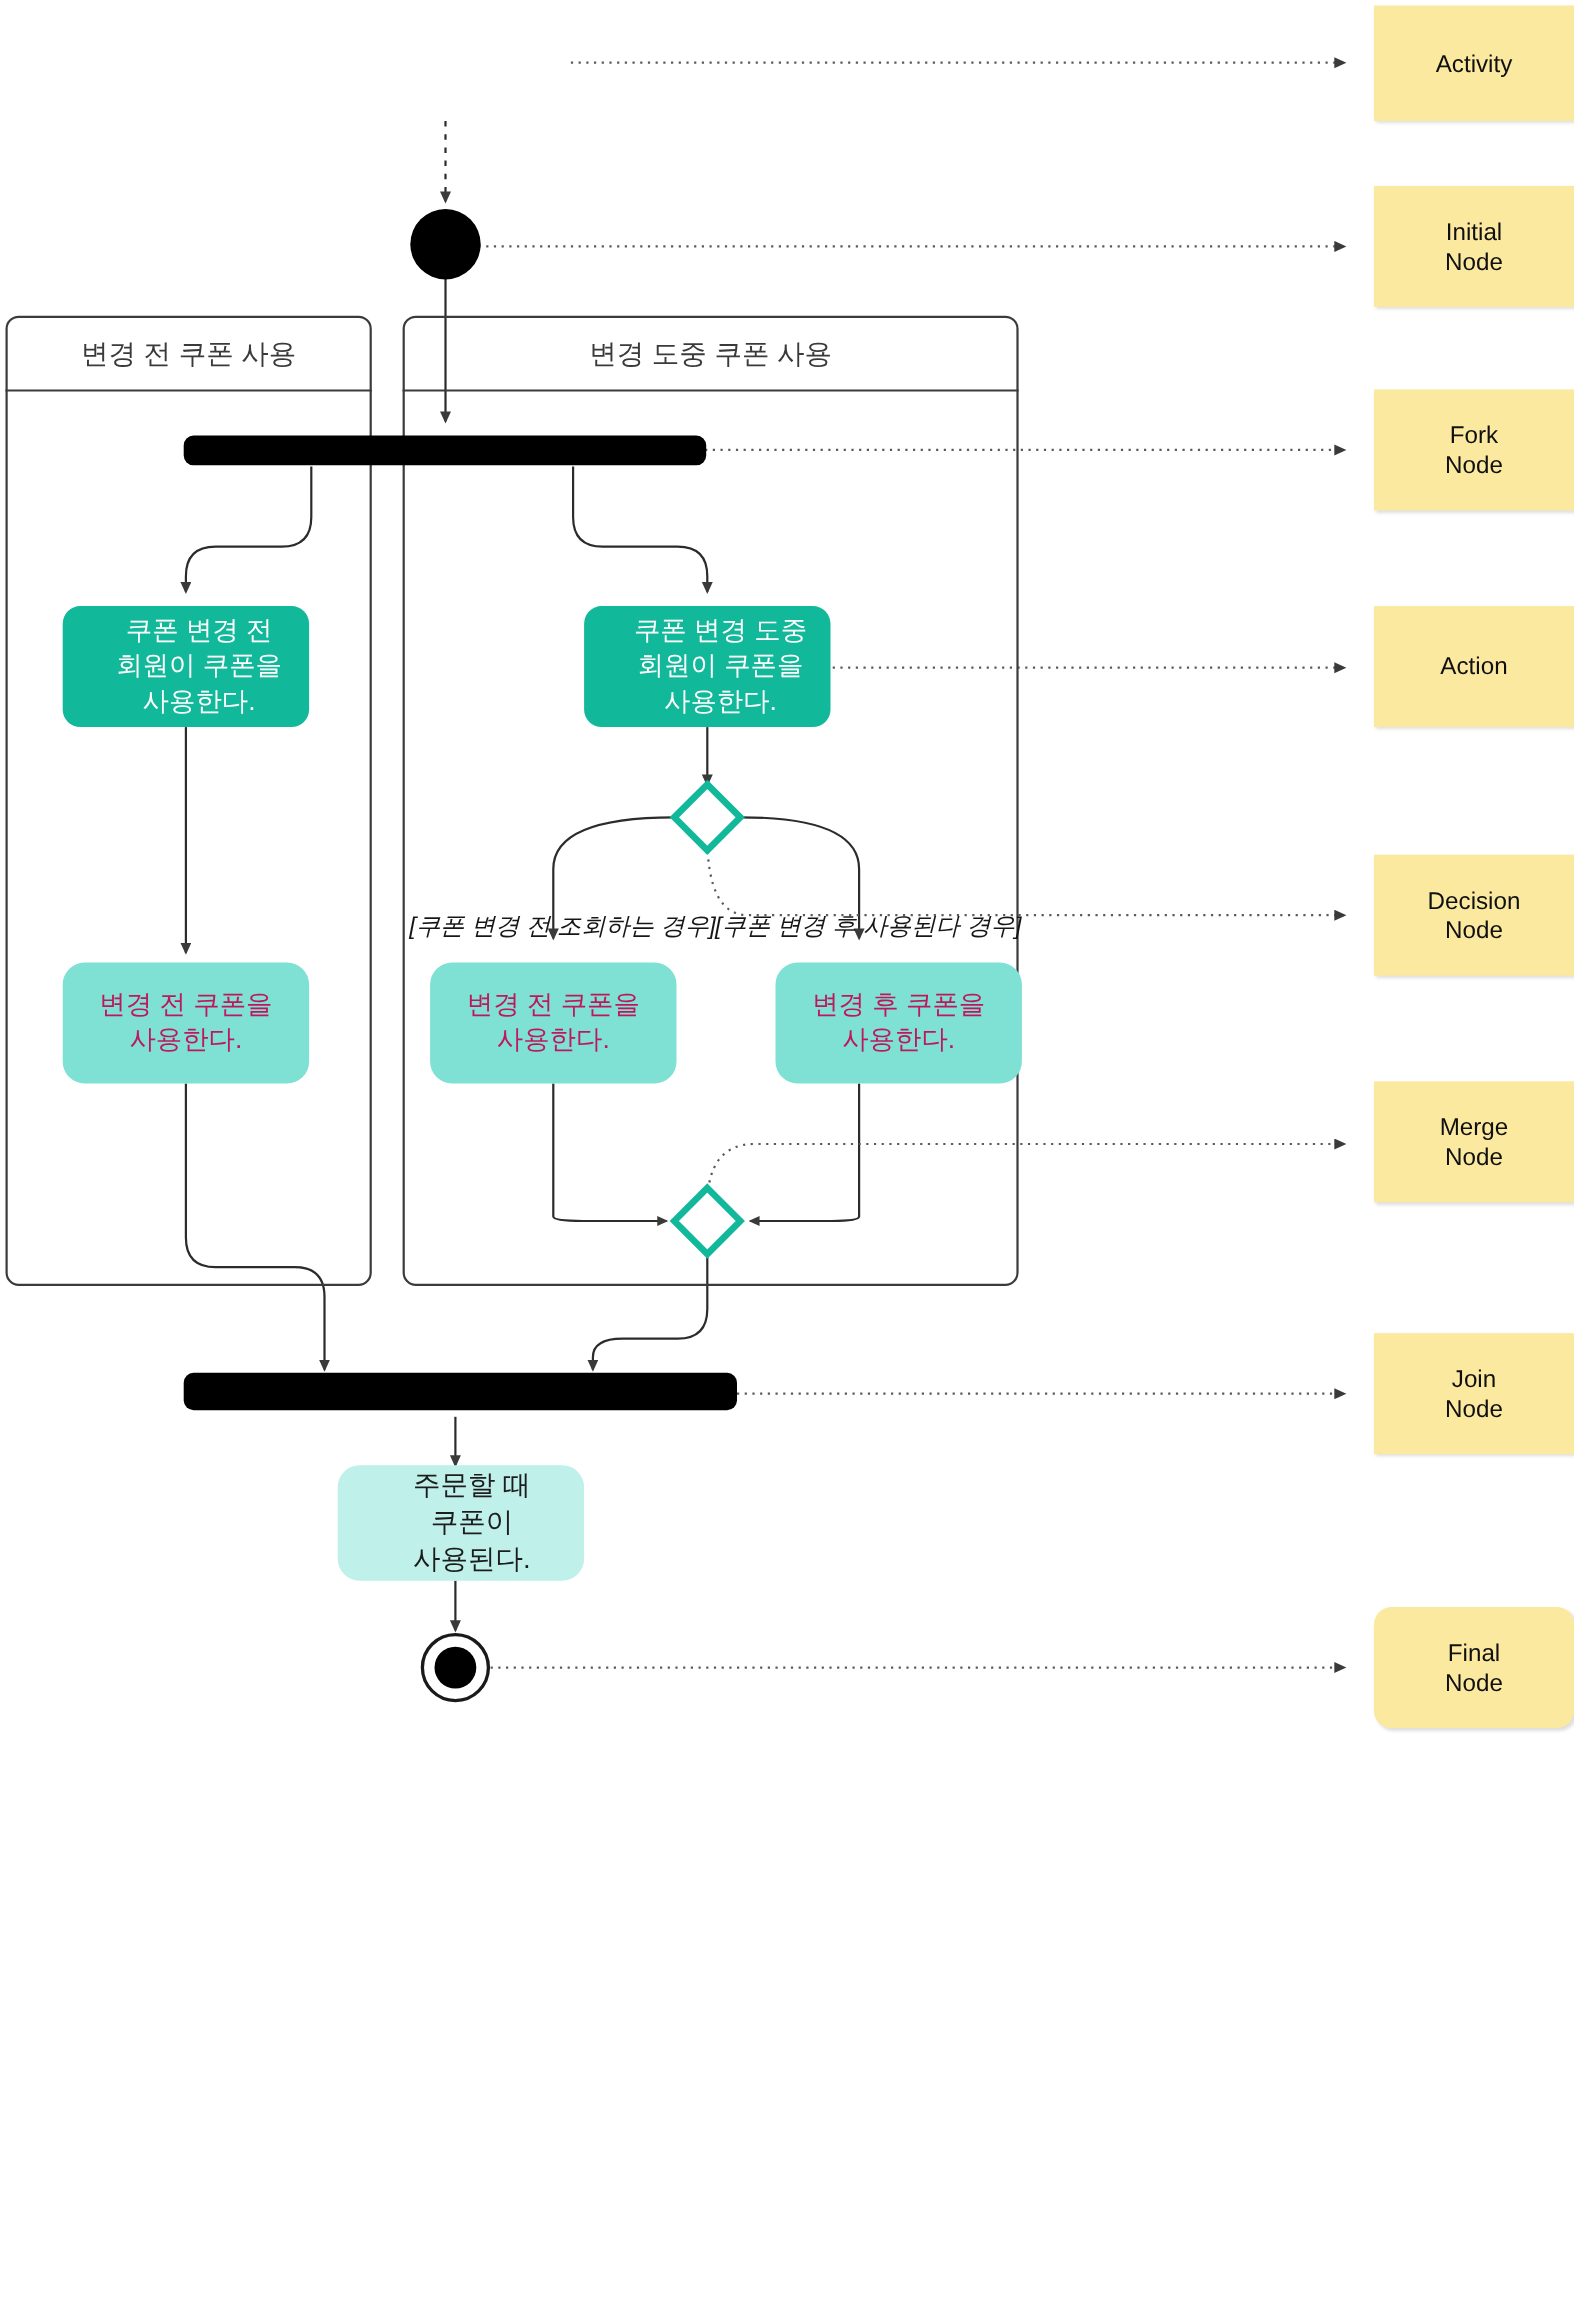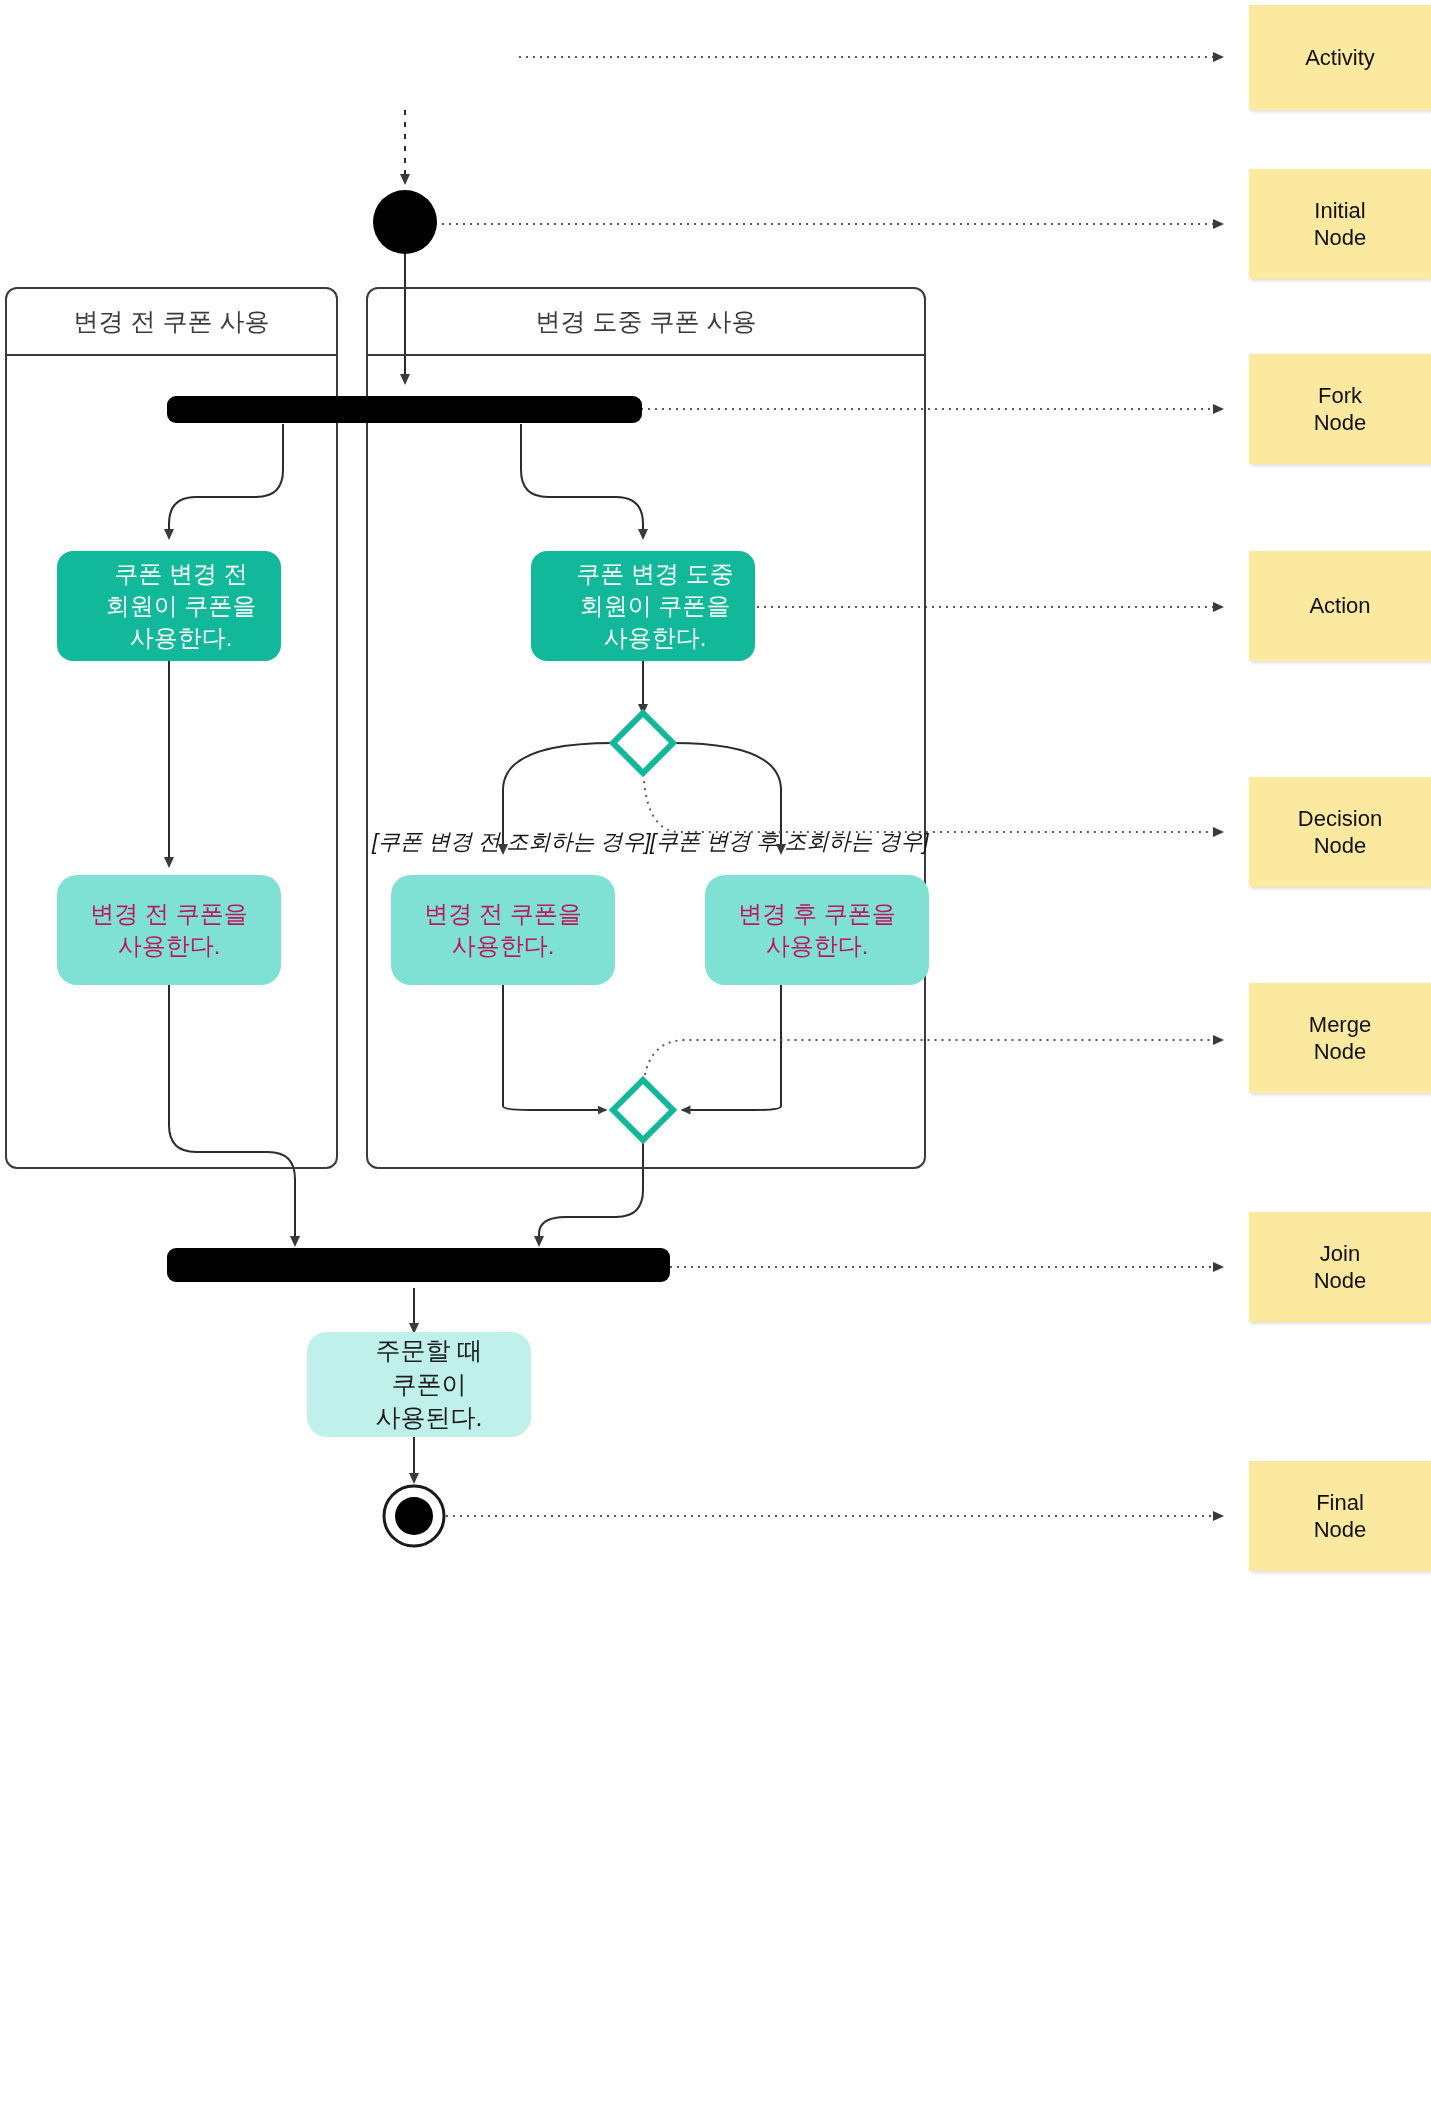--- a/index.html
+++ b/index.html
@@ -131,21 +131,21 @@
 사용한다.</span>
   </div>
 
   <div class="node final-act-box" style="left:307px;top:1332px;width:224px;height:105px;padding-left:20px;">
     <span class="txt">주문할 때
 쿠폰이
 사용된다.</span>
   </div>
 
   <div class="guard" style="left:372px;top:785px;">[쿠폰 변경 전 조회하는 경우]</div>
-  <div class="guard" style="left:650px;top:785px;">[쿠폰 변경 후 조회하는 경우]</div>
+  <div class="guard" style="left:650px;top:785px;">[쿠폰 변경 후 사용된다 경우]</div>
 
   <div class="node legend-note" style="left:1249px;top:5px;width:182px;height:105px;">
     <span class="txt">Activity</span>
   </div>
   <div class="node legend-note" style="left:1249px;top:169px;width:182px;height:110px;">
     <span class="txt">Initial
 Node</span>
   </div>
   <div class="node legend-note" style="left:1249px;top:354px;width:182px;height:110px;">
     <span class="txt">Fork
@@ -159,18 +159,18 @@
 Node</span>
   </div>
   <div class="node legend-note" style="left:1249px;top:983px;width:182px;height:110px;">
     <span class="txt">Merge
 Node</span>
   </div>
   <div class="node legend-note" style="left:1249px;top:1212px;width:182px;height:110px;">
     <span class="txt">Join
 Node</span>
   </div>
-  <div class="node legend-note" style="left:1249px;top:1461px;width:182px;height:110px;">
+  <div class="node legend-note" style="left:1249px;top:1461px;width:182px;height:110px;border-radius:16px;">
     <span class="txt">Final
 Node</span>
   </div>
 
 </div>
 
 </body></html>

